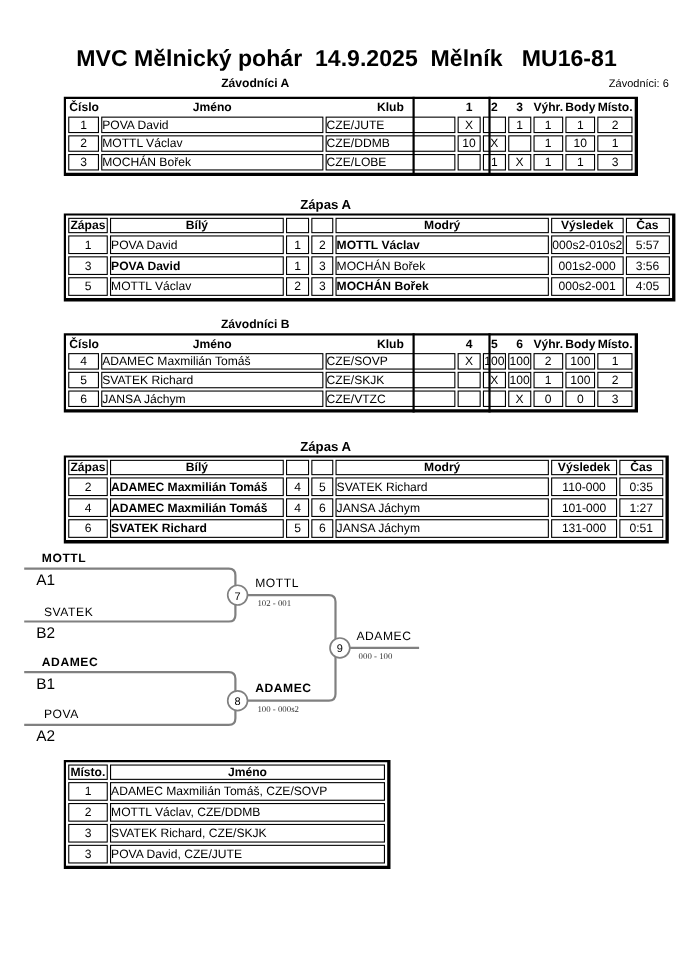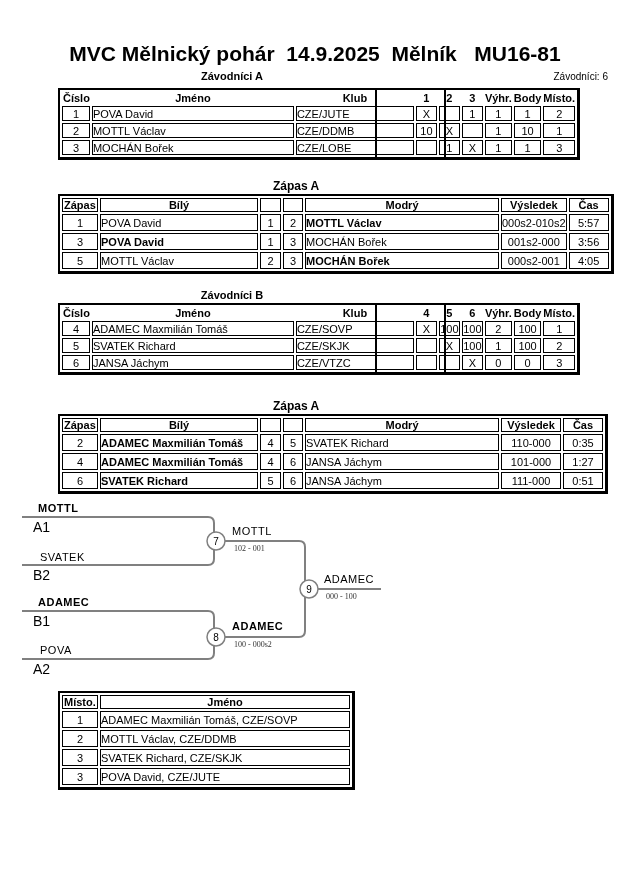--- a/index.html
+++ b/index.html
@@ -269,21 +269,21 @@
         <td class="l">JANSA Jáchym</td>
         <td class="c">101-000</td>
         <td class="c">1:27</td>
       </tr>
       <tr>
         <td class="c">6</td>
         <td class="l b">SVATEK Richard</td>
         <td class="c">5</td>
         <td class="c">6</td>
         <td class="l">JANSA Jáchym</td>
-        <td class="c">111-000</td>
+        <td class="c">131-000</td>
         <td class="c">0:51</td>
       </tr>
     </tbody>
       </table>
   </div>
 
   <svg width="630" height="891" viewBox="0 0 630 891">
     <g fill="none" stroke="#808080" stroke-width="2">
       <path d="M22 517 H208 Q214 517 214 523 V533"></path>
       <path d="M22 565 H208 Q214 565 214 559 V549"></path>

